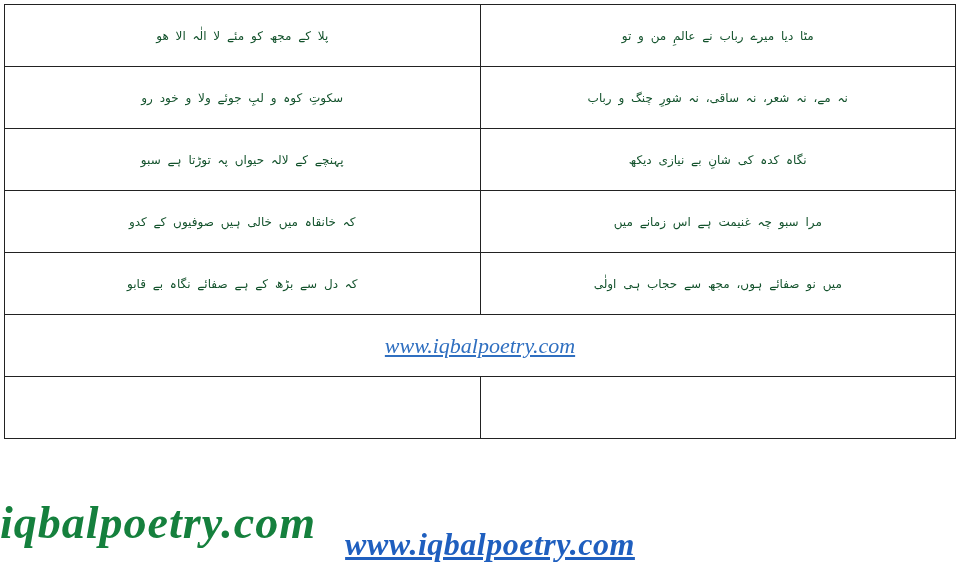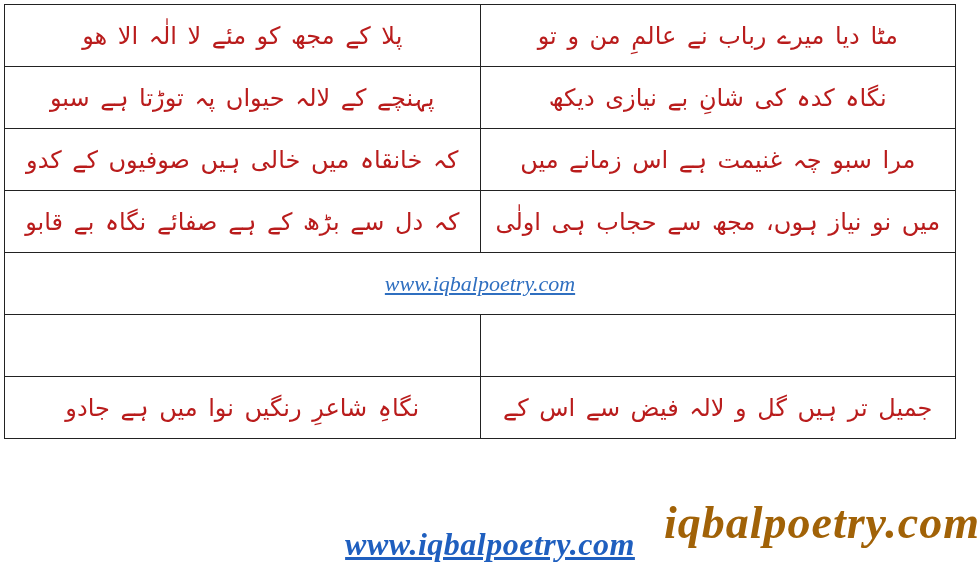--- a/index.html
+++ b/index.html
@@ -19,26 +19,26 @@
     width: 980px;
     height: 578px;
     box-sizing: border-box;
   }
   
   .watermark-bg {
     position: absolute;
     left: 0;
     right: 0;
     top: 496px;
-    text-align: right;
+    text-align: left;
     font-family: "Liberation Serif", serif;
     font-size: 46px;
     font-style: italic;
     font-weight: bold;
-    color: #a16207;
+    color: #15803d;
     letter-spacing: 1px;
     z-index: 0;
     white-space: nowrap;
     pointer-events: none;
   }
   .table-wrap {
     position: absolute;
     left: 4px;
     top: 4px;
     width: 952px;
@@ -54,23 +54,23 @@
     border: 1px solid #222222;
     padding: 0;
     vertical-align: middle;
     height: 62px;
     box-sizing: border-box;
   }
   .verse {
     direction: rtl;
     text-align: center;
     font-family: "DejaVu Sans", sans-serif;
-    font-size: 24px;
+    font-size: 12px;
     line-height: 1.5;
-    color: #b91c1c;
+    color: #14532d;
     padding: 4px 12px;
     word-spacing: 3px;
     letter-spacing: 0.5px;
   }
   .url-row td {
     height: 52px;
   }
   .url-inline {
     text-align: center;
     font-family: "Liberation Serif", serif;
@@ -115,58 +115,58 @@
         <tr>
           <td>
             <div class="verse">پلا کے مجھ کو مئے لا الٰہ الا ھو</div>
           </td>
           <td>
             <div class="verse">مٹا دیا میرے رباب نے عالمِ من و تو</div>
           </td>
         </tr>
         <tr>
           <td>
+            <div class="verse">سکوتِ کوہ و لبِ جوئے ولا و خود رو</div>
+          </td>
+          <td>
+            <div class="verse">نہ مے، نہ شعر، نہ ساقی، نہ شورِ چنگ و رباب</div>
+          </td>
+        </tr>
+        <tr>
+          <td>
             <div class="verse">پہنچے کے لالہ حیواں پہ توڑتا ہے سبو</div>
           </td>
           <td>
             <div class="verse">نگاہ کدہ کی شانِ بے نیازی دیکھ</div>
           </td>
         </tr>
         <tr>
           <td>
             <div class="verse">کہ خانقاہ میں خالی ہیں صوفیوں کے کدو</div>
           </td>
           <td>
             <div class="verse">مرا سبو چہ غنیمت ہے اس زمانے میں</div>
           </td>
         </tr>
         <tr>
           <td>
             <div class="verse">کہ دل سے بڑھ کے ہے صفائے نگاہ بے قابو</div>
           </td>
           <td>
-            <div class="verse">میں نو نیاز ہوں، مجھ سے حجاب ہی اولٰی</div>
+            <div class="verse">میں نو صفائے ہوں، مجھ سے حجاب ہی اولٰی</div>
           </td>
         </tr>
         <tr class="url-row">
           <td colspan="2">
             <div class="url-inline">www.iqbalpoetry.com</div>
           </td>
         </tr>
         <tr class="gap-row">
           <td></td>
           <td></td>
-        </tr>
-        <tr>
-          <td>
-            <div class="verse">نگاہِ شاعرِ رنگیں نوا میں ہے جادو</div>
-          </td>
-          <td>
-            <div class="verse">جمیل تر ہیں گل و لالہ فیض سے اس کے</div>
-          </td>
         </tr>
       </tbody>
     </table>
   </div>
 
   <div class="footer-url">
     <span>www.iqbalpoetry.com</span>
   </div>
 
 </div>

